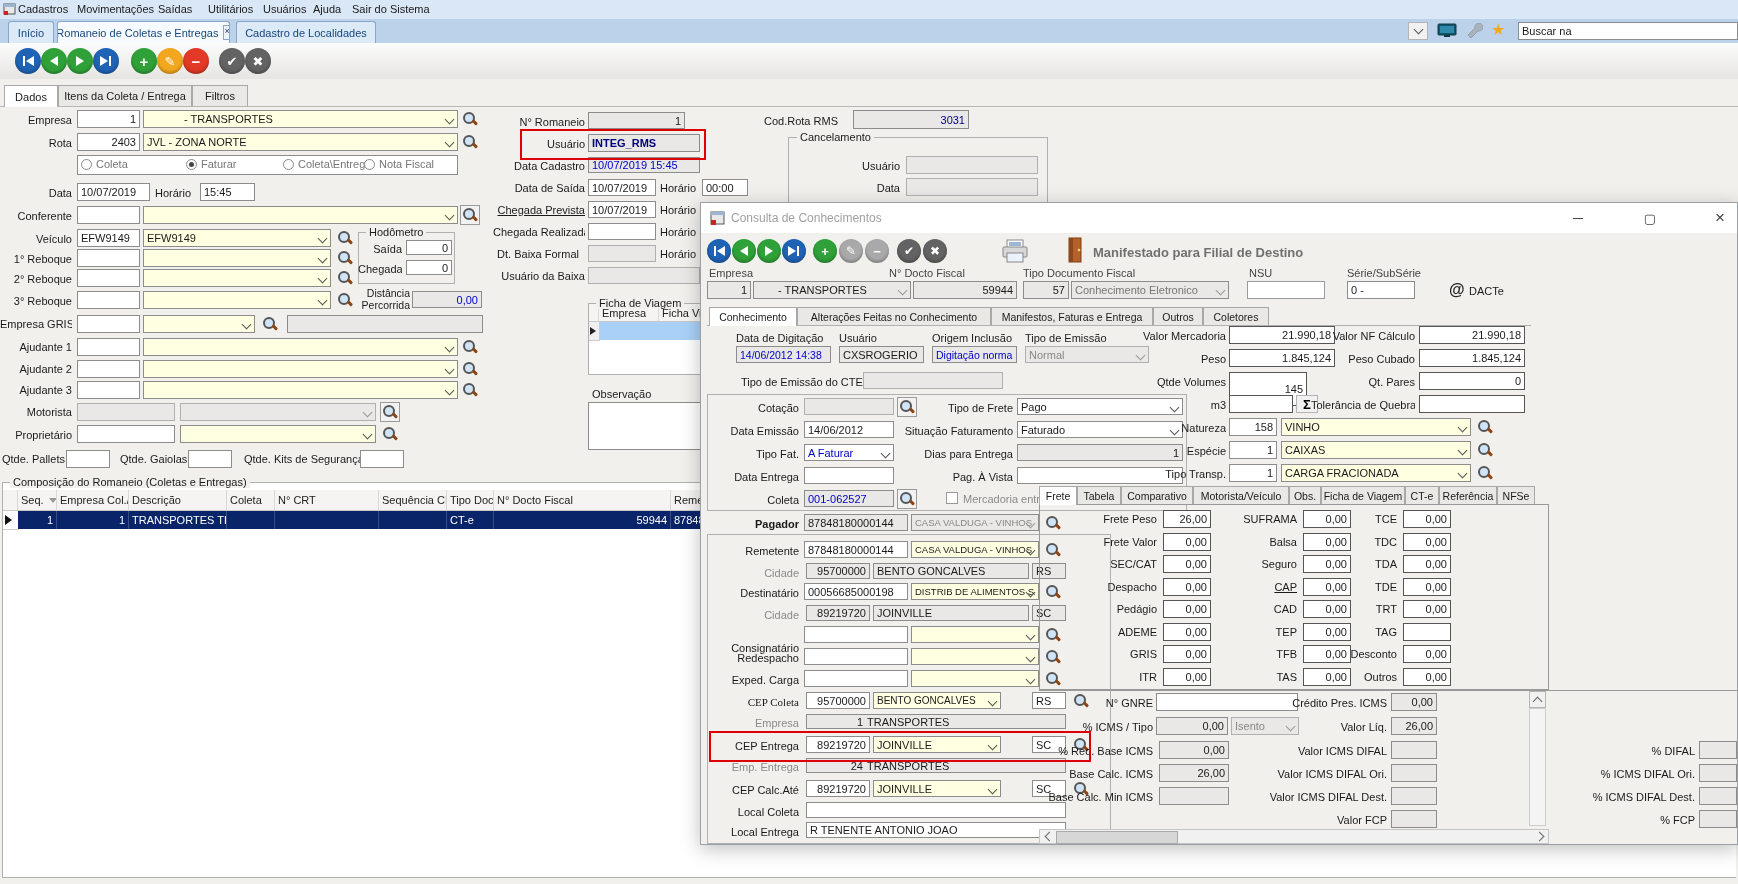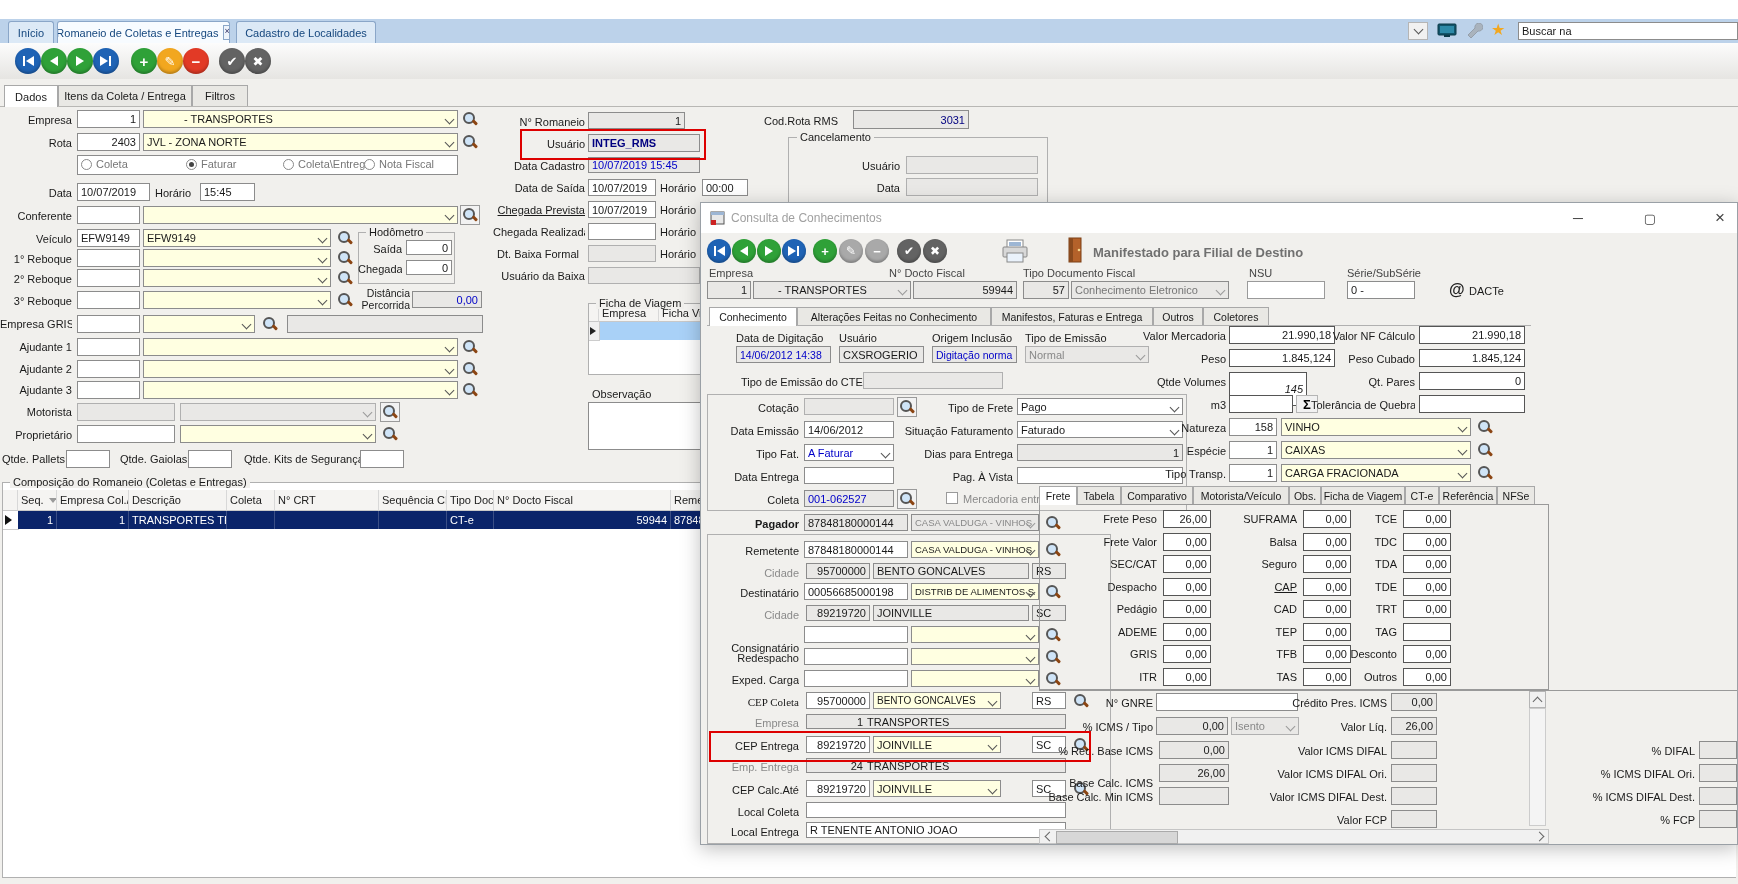--- a/index.html
+++ b/index.html
@@ -41,20 +41,38 @@
   .chev-up{display:inline-block;width:6px;height:6px;border-left:1.5px solid #666;border-top:1.5px solid #666;transform:rotate(45deg);margin-top:3px;}
   .sbtn{position:absolute;border:1px solid #b5b5b5;background:#f1f1f1;box-sizing:border-box;display:flex;align-items:center;justify-content:center;}
   .redbox{position:absolute;border:2px solid var(--hl,#dd0000);pointer-events:none;z-index:30;}
   svg{display:block;}
 </style>
 </head>
 <body>
 
 <div id="screen">
 
+  <div style="position:absolute;left:0;top:0;width:1738px;height:19px;background:#d9e7f6;border-bottom:1px solid #b9cde4;">
+    <span style="position:absolute;left:3px;top:3px;">
+      <svg width="13" height="13">
+          <rect x="1" y="1" width="11" height="10" fill="#e8e8e8" stroke="#555"></rect>
+          <rect x="1" y="1" width="11" height="3" fill="#9db6d4"></rect>
+          <rect x="1" y="8" width="4" height="4" fill="#cc2222"></rect>
+        </svg>
+    </span>
+    <div id="menubar" style="position:absolute;left:0;top:0;width:100%;height:19px;">
+        <div class="lb" style="left: 18px; top: 3px; cursor: default;">Cadastros</div>
+        <div class="lb" style="left: 77px; top: 3px; cursor: default;">Movimentações</div>
+        <div class="lb" style="left: 158px; top: 3px; cursor: default;">Saídas</div>
+        <div class="lb" style="left: 208px; top: 3px; cursor: default;">Utilitários</div>
+        <div class="lb" style="left: 263px; top: 3px; cursor: default;">Usuários</div>
+        <div class="lb" style="left: 313px; top: 3px; cursor: default;">Ajuda</div>
+        <div class="lb" style="left: 352px; top: 3px; cursor: default;">Sair do Sistema</div>
+      </div>
+  </div>
 
   <div style="position:absolute;left:0;top:19px;width:1738px;height:24px;background:#bcd2ea;border-bottom:1px solid #8aa6c8;">
     <div id="wtabs" style="position:absolute;left:0;top:0;width:100%;height:24px;">
         <div class="wtab" style="left: 8px; width: 46px;">
           <span>Início</span>
         </div>
         <div class="wtab on" style="left: 57px; width: 173px;">
           <span>Romaneio de Coletas e Entregas</span>
           <span style="width: 13px; height: 13px; border: 1px solid rgb(138, 166, 200); background: rgb(238, 244, 251); font-size: 9px; line-height: 11px; text-align: center; color: rgb(51, 51, 102);">×</span>
         </div>
@@ -753,21 +771,21 @@
     <span class="lbr" style="left:385px;top:150px;width:140px;">Peso</span>
     <div class="bx rt" style="left:528px;top:146px;width:106px;height:18px;border-color:#555;">
         <span class="t">1.845,124</span>
       </div>
     <span class="lbr" style="left:574px;top:150px;width:140px;">Peso Cubado</span>
     <div class="bx rt" style="left:718px;top:146px;width:106px;height:18px;border-color:#555;">
         <span class="t">1.845,124</span>
       </div>
 
     <span class="lbr" style="left:385px;top:173px;width:140px;">Qtde Volumes</span>
-    <div class="bx rt" style="left:528px;top:169px;width:78px;height:34px;border-color:#555;font-style:italic;">
+    <div class="bx rt" style="left:528px;top:169px;width:78px;height:34px;border-color:#555;">
         <span class="t">145</span>
       </div>
     <span class="lbr" style="left:574px;top:173px;width:140px;">Qt. Pares</span>
     <div class="bx rt" style="left:718px;top:169px;width:106px;height:18px;border-color:#555;">
         <span class="t">0</span>
       </div>
 
     <span class="lbr" style="left:385px;top:196px;width:140px;">m3</span>
     <div class="bx" style="left:528px;top:192px;width:64px;height:18px;border-color:#555;">
         <span class="t"></span>
@@ -949,21 +967,21 @@
       </div>
     <span class="lbr" style="left:546px;top:542px;width:140px;">Valor ICMS DIFAL</span>
     <div class="bx gy" style="left:690px;top:538px;width:46px;height:18px;">
         <span class="t"></span>
       </div>
     <span class="lbr" style="left:884px;top:542px;width:110px;">% DIFAL</span>
     <div class="bx gy" style="left:998px;top:538px;width:38px;height:18px;">
         <span class="t"></span>
       </div>
 
-    <span class="lbr" style="left:340px;top:565px;width:112px;margin-top:9px;">Base Calc. ICMS</span>
+    <span class="lbr" style="left:340px;top:565px;width:112px;">Base Calc. ICMS</span>
     <div class="bx gy rt" style="left:458px;top:561px;width:70px;height:18px;">
         <span class="t">26,00</span>
       </div>
     <span class="lbr" style="left:546px;top:565px;width:140px;">Valor ICMS DIFAL Ori.</span>
     <div class="bx gy" style="left:690px;top:561px;width:46px;height:18px;">
         <span class="t"></span>
       </div>
     <span class="lbr" style="left:884px;top:565px;width:110px;">% ICMS DIFAL Ori.</span>
     <div class="bx gy" style="left:998px;top:561px;width:38px;height:18px;">
         <span class="t"></span>

